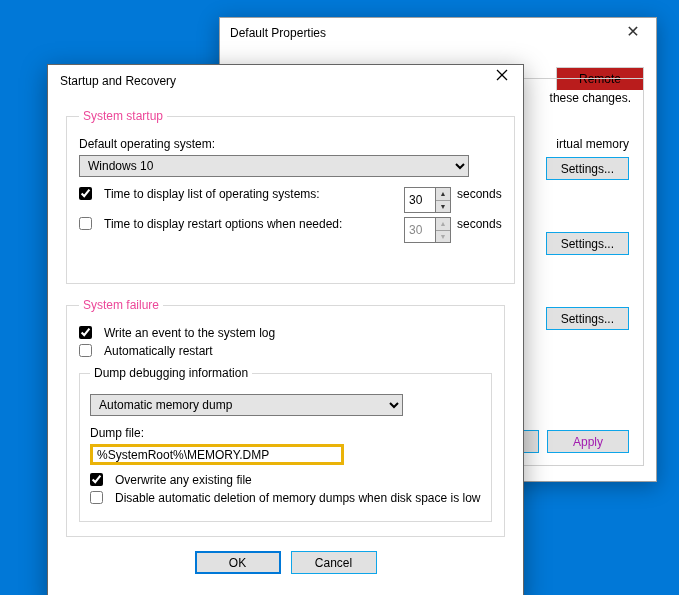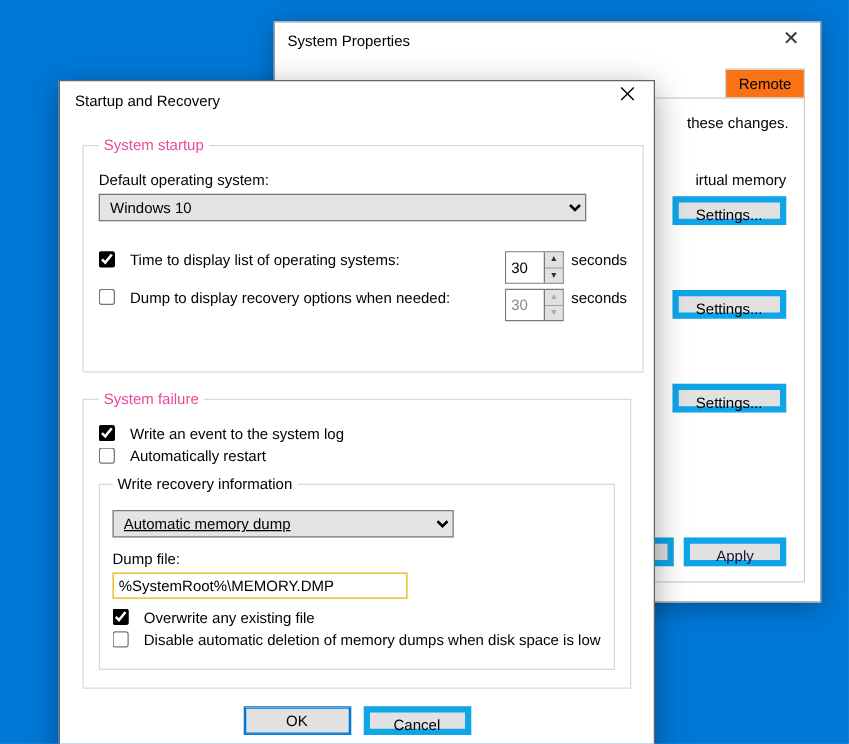--- a/index.html
+++ b/index.html
@@ -38,27 +38,27 @@
     width: 30px; height: 24px;
     text-align: center;
     line-height: 24px;
     cursor: default;
   }
   .parent-body {
     padding: 6px 12px 12px 12px;
   }
   .parent-tab {
     display: inline-block;
-    background: #f97316;
+    background: #b91c1c;
     border: 1px solid #d0d0d0;
     border-bottom: 1px solid #fff;
-    padding: 4px 10px;
-    font-size: 12px;
-    position: relative;
-    top: 1px;
+    padding: 4px 22px;
+    font-size: 12px;
+    position: relative;
+    top: 13px;
   }
   .parent-panel {
     border: 1px solid #d0d0d0;
     padding: 12px;
     height: 388px;
     position: relative;
   }
   .parent-panel .hint {
     text-align: right;
     font-size: 12px;
@@ -74,29 +74,29 @@
     top: 58px;
     align-items: flex-end;
   }
   .parent-rightcol .lbl {
     font-size: 12px;
     text-align: right;
     margin-bottom: 6px;
   }
   button.win {
     background: #e1e1e1;
-    border: 5px solid #0ea5e9;
+    border: 1px solid #0ea5e9;
     font: inherit;
     padding: 3px 14px;
     min-width: 82px;
     height: 23px;
     cursor: default;
   }
   button.win:disabled {
-    color: #0f172a;
+    color: #a21caf;
   }
   .parent-footer {
     position: absolute;
     right: 14px;
     bottom: 12px;
     display: flex;
     gap: 8px;
   }
   .child-window {
     position: absolute;
@@ -141,21 +141,21 @@
     gap: 6px;
   }
   select.win {
     font: inherit;
     height: 22px;
     border: 1px solid #7a7a7a;
     background: #e4e4e4;
     padding: 0 4px;
   }
   select.win.wide { width: 390px; }
-  select.win.med { width: 273px; text-decoration: underline; }
+  select.win.med { width: 313px; }
   input[type=checkbox].win {
     width: 13px; height: 13px;
     margin: 0 6px 0 0;
     accent-color: #000;
     vertical-align: middle;
   }
   .spinner {
     display: inline-flex;
     align-items: stretch;
     border: 1px solid #7a7a7a;
@@ -187,24 +187,24 @@
     background: #e1e1e1;
     font-size: 7px;
     line-height: 1;
     color: #333;
     cursor: default;
   }
   .spinner .btns div:first-child { border-bottom: 1px solid #a0a0a0; }
   .spinner.disabled .btns div { color: #aaa; }
   input[type=text].win {
     font: inherit;
-    border: 1px solid #eab308;
+    border: 3px solid #eab308;
     height: 21px;
     padding: 0 4px;
-    width: 236px;
+    width: 254px;
   }
   fieldset.inner {
     border: 1px solid #d9d9d9;
     margin: 8px 0 0 0;
     padding: 8px 10px 12px 10px;
   }
   fieldset.inner > legend {
     font-size: 12px;
     padding: 0 4px;
   }
@@ -219,21 +219,21 @@
     background: #e1e1e1;
     box-shadow: inset 0 0 0 1px #0078d7;
   }
   label { cursor: default; }
 </style>
 </head>
 <body>
 
 <div class="parent-window">
   <div class="parent-titlebar">
-    <span>System Properties</span>
+    <span>Default Properties</span>
     <span class="parent-close">✕</span>
   </div>
   <div class="parent-body">
     <div style="text-align:right;">
       <span class="parent-tab">Remote</span>
     </div>
     <div class="parent-panel">
       <div class="hint">these changes.</div>
       <div class="parent-rightcol">
         <div>
@@ -271,35 +271,35 @@
     <fieldset class="group">
       <legend>System startup</legend>
       <div class="form-row">
         <label>Default operating system:</label>
       </div>
       <div class="form-row">
         <select class="win wide">
           <option>Windows 10</option>
         </select>
       </div>
-      <div class="form-row" style="margin-top:24px;">
+      <div class="form-row" style="margin-top:10px;">
         <input type="checkbox" class="win" checked="" style="">
         <label style="flex:0 0 294px;">Time to display list of operating systems:</label>
         <span class="spinner">
           <input type="text" value="30" style="">
           <span class="btns">
               <div>▲</div>
               <div>▼</div>
             </span>
         </span>
         <span>seconds</span>
       </div>
       <div class="form-row">
         <input type="checkbox" class="win" style="">
-        <label style="flex:0 0 294px;">Dump to display recovery options when needed:</label>
+        <label style="flex:0 0 294px;">Time to display restart options when needed:</label>
         <span class="spinner disabled">
           <input type="text" disabled="" value="30" style="">
           <span class="btns">
               <div>▲</div>
               <div>▼</div>
             </span>
         </span>
         <span>seconds</span>
       </div>
       <div style="height:22px;"></div>
@@ -310,21 +310,21 @@
       <div class="form-row">
         <input type="checkbox" class="win" checked="" style="">
         <label>Write an event to the system log</label>
       </div>
       <div class="form-row">
         <input type="checkbox" class="win" style="">
         <label>Automatically restart</label>
       </div>
 
       <fieldset class="inner">
-        <legend>Write recovery information</legend>
+        <legend>Dump debugging information</legend>
         <div class="form-row" style="margin-top:6px;">
           <select class="win med">
             <option>Automatic memory dump</option>
           </select>
         </div>
         <div class="form-row" style="margin-top:10px;">
           <label>Dump file:</label>
         </div>
         <div class="form-row">
           <input type="text" class="win" value="%SystemRoot%\MEMORY.DMP" style="">

